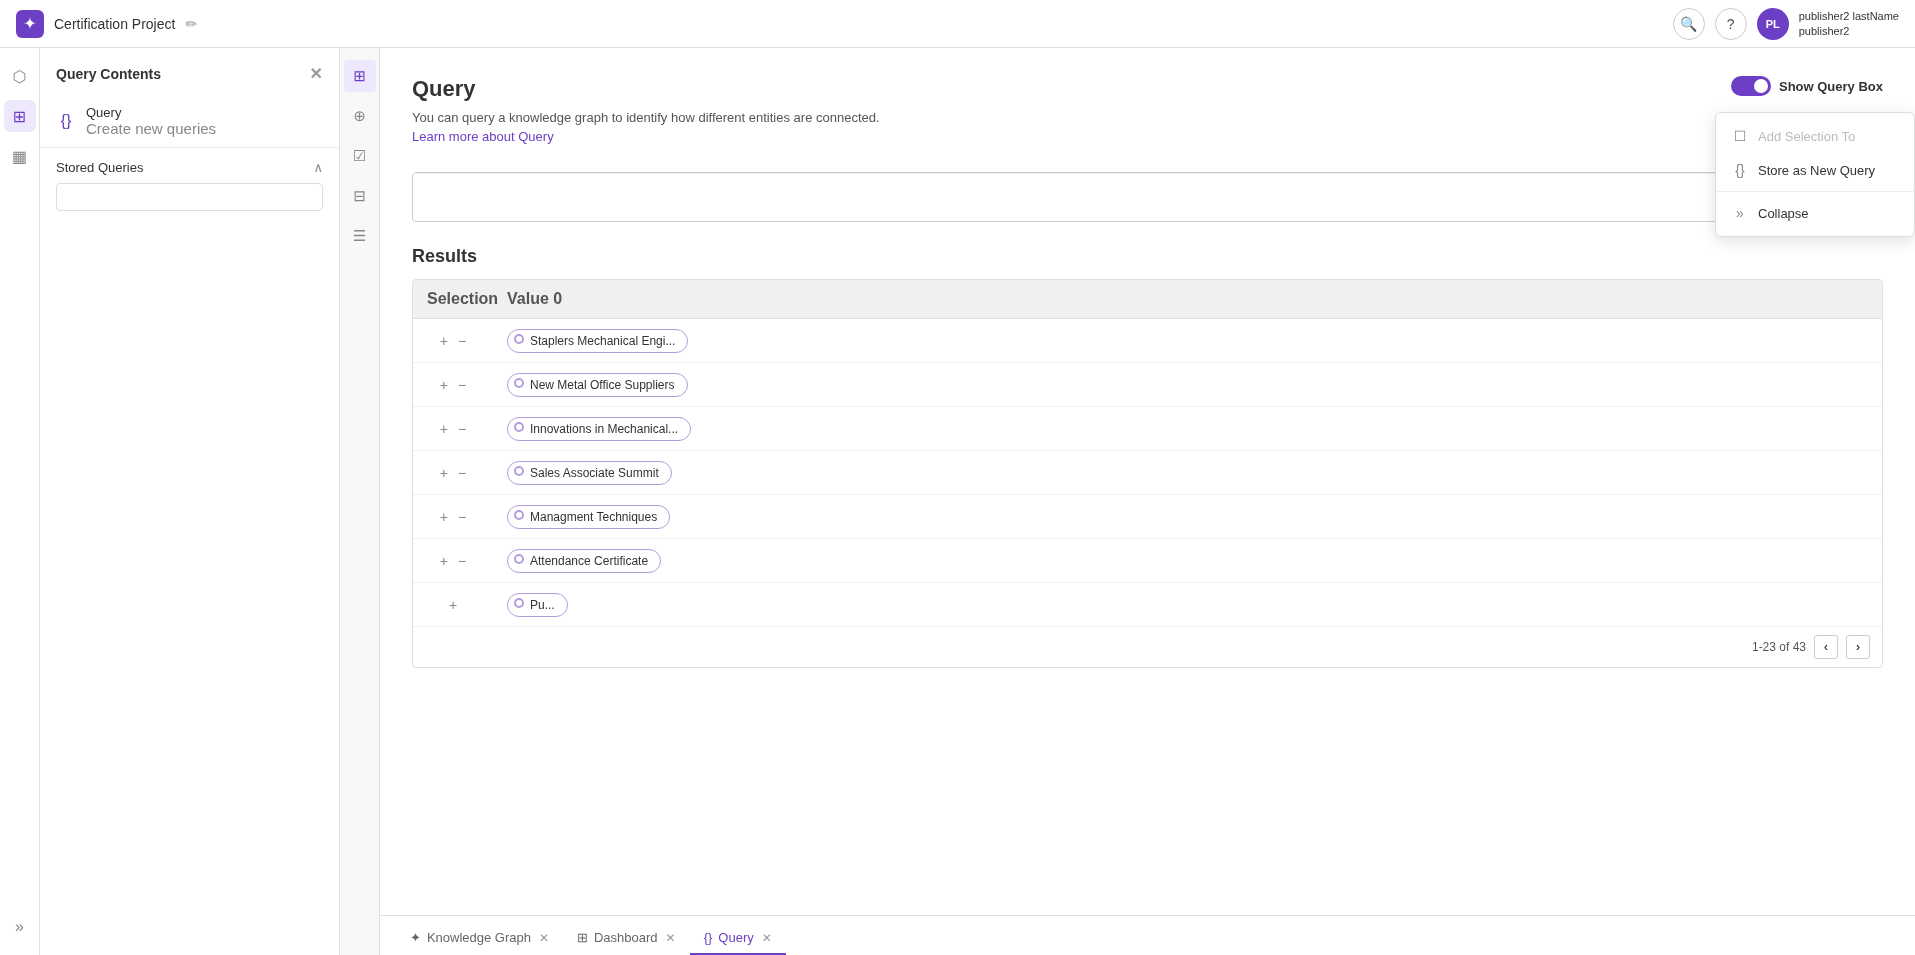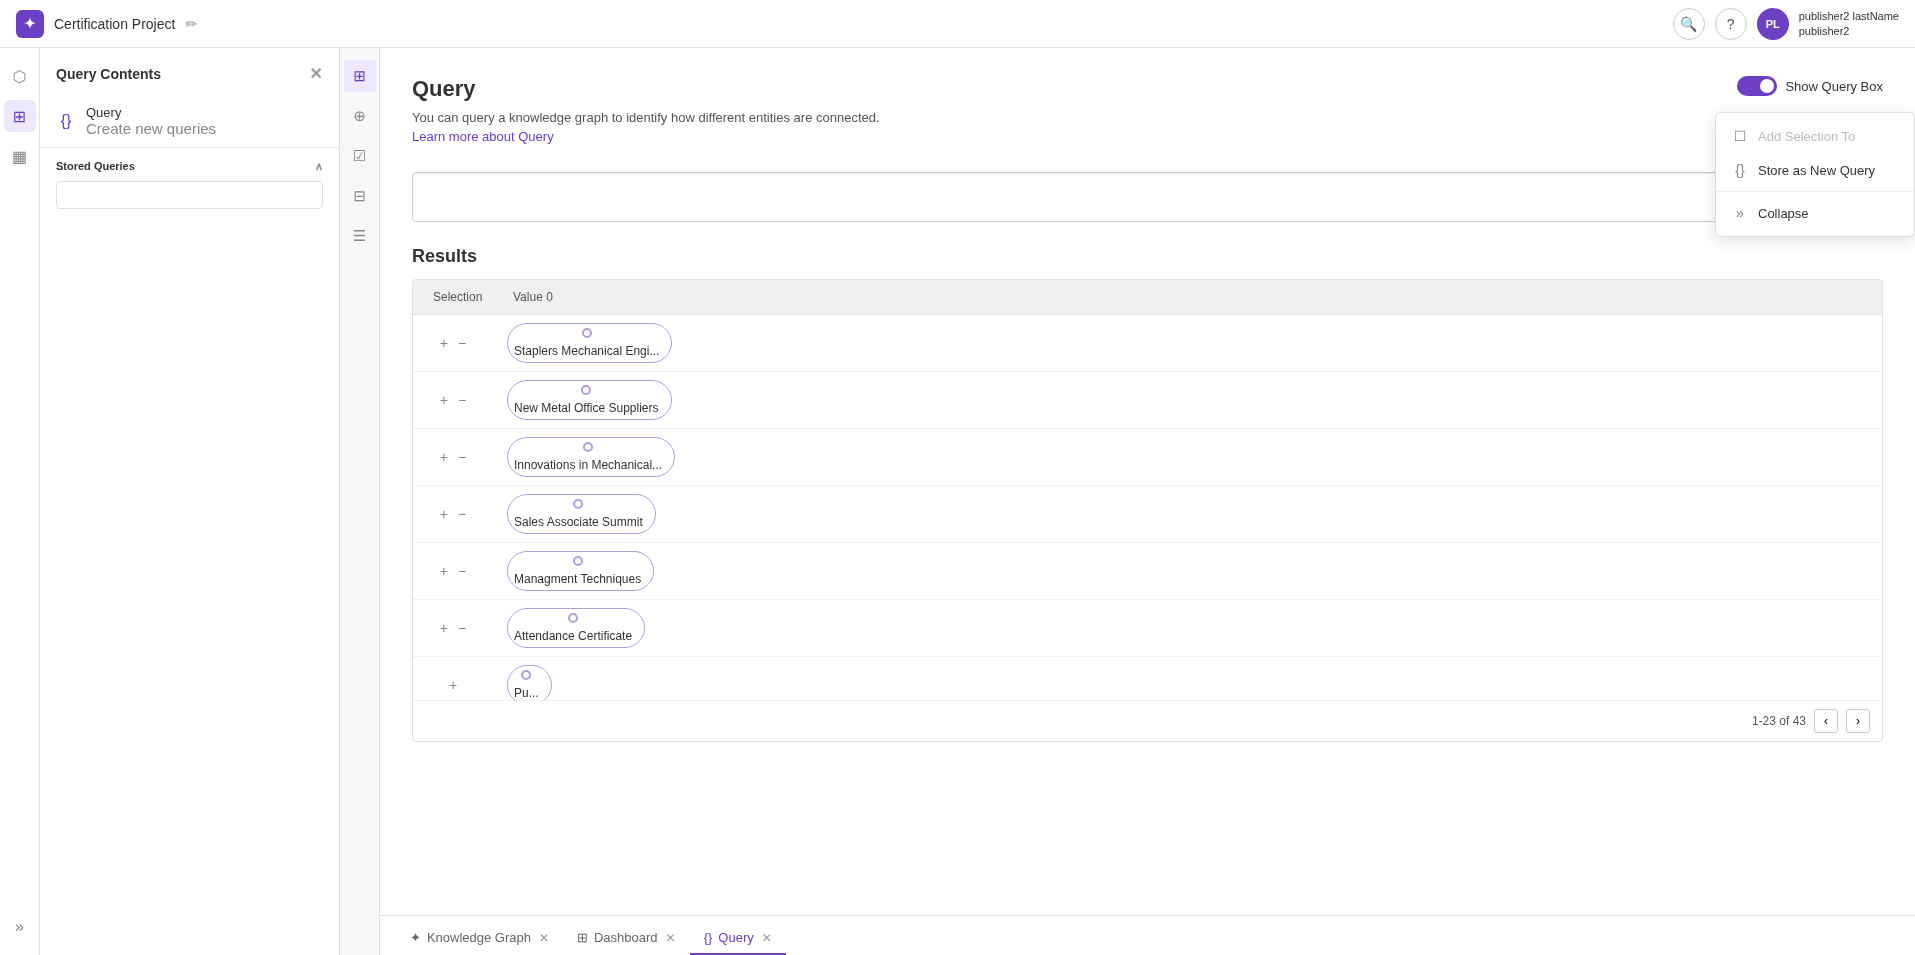--- a/index.html
+++ b/index.html
@@ -132,25 +132,25 @@
       font-size: 16px;
       width: 20px;
       text-align: center;
     }
     .sidebar-item-text { display: flex; flex-direction: column; }
     .sidebar-item-title { font-size: 13px; font-weight: 500; color: #333; }
     .sidebar-item-sub { font-size: 15px; color: #888; }
 
     .sidebar-section-header {
       display: flex;
-      align-items: flex-start;
+      align-items: center;
       justify-content: space-between;
       padding: 12px 16px 8px;
-      font-size: 11px;
-      font-weight: 700;
+      font-size: 13px;
+      font-weight: 400;
       color: #333;
       border-top: 1px solid #e8e8e8;
     }
     .sidebar-section-icon { cursor: pointer; color: #888; }
 
     .sidebar-search {
       margin: 0 16px 8px;
       padding: 6px 10px;
       border: 1px solid #ddd;
       border-radius: 4px;
@@ -219,21 +219,21 @@
       content: '';
       position: absolute;
       right: 3px; top: 3px;
       width: 14px; height: 14px;
       background: white;
       border-radius: 50%;
     }
     .toggle-label {
       font-size: 13px;
       color: #333;
-      font-weight: 400;
+      font-weight: 700;
     }
 
     
     .query-box {
       border: 1px solid #ccc;
       border-radius: 4px;
       background: #fff;
       margin-bottom: 24px;
     }
     .query-textarea {
@@ -288,23 +288,23 @@
       border-radius: 4px;
       overflow: hidden;
     }
     .table-header {
       display: grid;
       grid-template-columns: 80px 1fr;
       background: #f0f0f0;
       border-bottom: 1px solid #e0e0e0;
     }
     .table-header-cell {
-      padding: 10px 20px;
-      font-size: 12px;
-      font-weight: 400;
+      padding: 10px 14px;
+      font-size: 16px;
+      font-weight: 700;
       color: #555;
       text-transform: none;
     }
     .table-row {
       display: grid;
       grid-template-columns: 80px 1fr;
       border-bottom: 1px solid #f0f0f0;
       align-items: center;
       min-height: 44px;
     }
@@ -322,29 +322,27 @@
       color: #888;
       border: none;
       background: none;
       padding: 0 2px;
     }
     .row-value {
       padding: 8px 14px;
     }
     .entity-chip {
       display: inline-flex;
-      align-items: center;
       gap: 6px;
       padding: 4px 12px 4px 6px;
       border: 1.5px solid #b39ddb;
       border-radius: 20px;
       background: #fff;
       font-size: 12px;
       color: #333;
-      flex-direction: column;
     }
     .entity-chip-dot {
       width: 10px; height: 10px;
       border-radius: 50%;
       border: 2px solid #b39ddb;
       background: #fff;
       flex-shrink: 0;
     }
 
     .table-footer {

